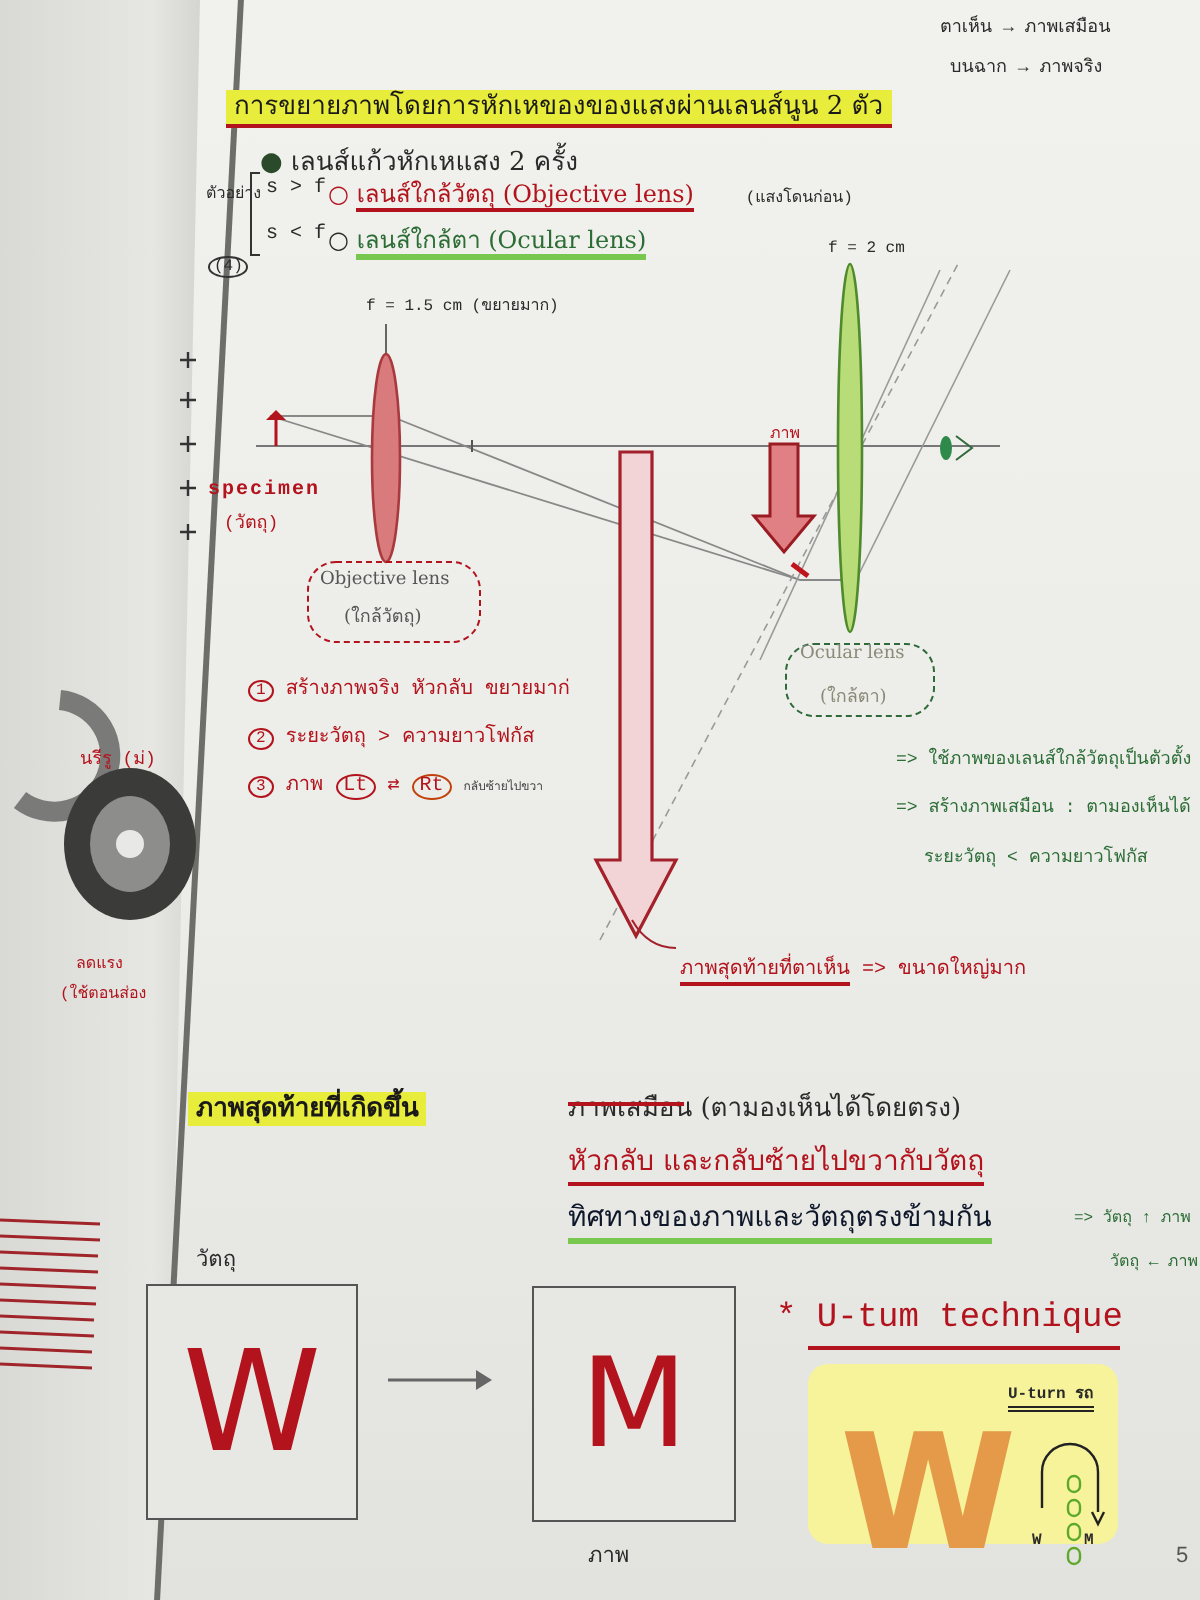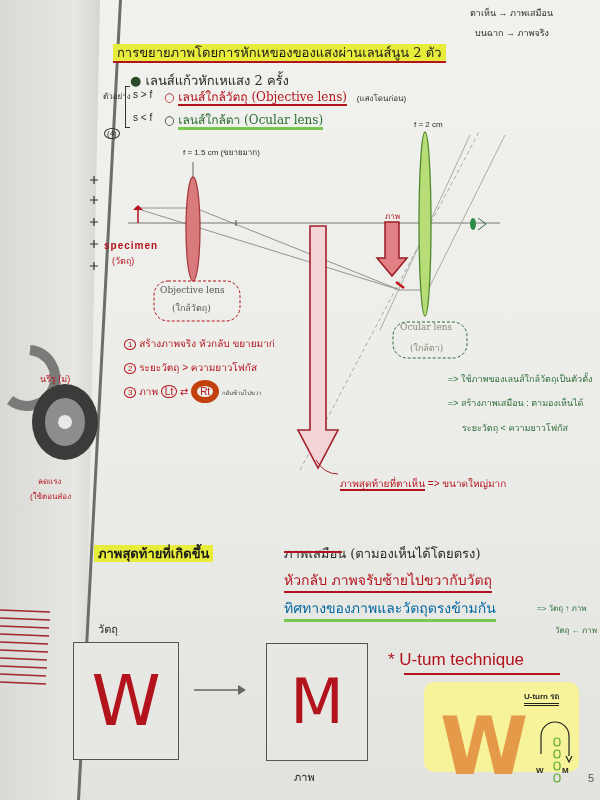--- a/index.html
+++ b/index.html
@@ -15,21 +15,21 @@
   .page {
     position:absolute; left:100px; top:0; width:520px; height:800px;
     background:linear-gradient(180deg,#f1f1ee 0%,#ecece9 55%,#e2e3df 100%);
     transform:skewX(-1.2deg); transform-origin:top left;
   }
   .spine {
     position:absolute; left:98px; top:0; width:3px; height:800px;
     background:#6d6e6a; transform:skewX(-3deg);
   }
   .abs { position:absolute; }
-  .hand { font-family:Liberation Sans, sans-serif; }
+  .hand { font-family:Liberation Mono, monospace; }
   .red { color:#b3131c; }
   .green { color:#2b6d35; }
   .dark { color:#2a2a2a; }
   .hl { background:#e8ec3a; padding:1px 4px; }
   .u-red { border-bottom:2px solid #b3131c; }
   .u-green { border-bottom:3px solid #78c850; }
   .box { position:absolute; border:1.5px solid #555; background:#e7e7e3; }
   .sticky { position:absolute; background:#f6f39a; }
   svg { position:absolute; left:0; top:0; }
 </style>
@@ -81,21 +81,21 @@
   <span>เลนส์แก้วหักเหแสง 2 ครั้ง</span>
 </div>
 <div class="abs hand dark" style="left:103px;top:90px;font-size:8px;">ตัวอย่าง</div>
 <div class="abs hand dark" style="left:104px;top:128px;font-size:8px;border:1px solid #333;border-radius:50%;padding:0 2px;">(4)</div>
 <div class="abs" style="left:125px;top:86px;width:4px;height:40px;border:1px solid #333;border-right:none;"></div>
 
 <div class="abs hand dark" style="left:133px;top:89px;font-size:10px;">s &gt; f</div>
 <div class="abs" style="left:164px;top:87px;font-size:12px;">
   <span class="red">○</span>
   <span class="red u-red">เลนส์ใกล้วัตถุ (Objective lens)</span>
-  <span class="hand dark" style="font-size:8px;margin-left:6px;">(แสงโดนก่อน)</span>
+  <span class="hand dark" style="font-size:8px;margin-left:22px;">(แสงโดนก่อน)</span>
 </div>
 <div class="abs hand dark" style="left:133px;top:112px;font-size:10px;">s &lt; f</div>
 <div class="abs" style="left:164px;top:110px;font-size:12px;">
   <span class="dark">○</span>
   <span class="green u-green">เลนส์ใกล้ตา  (Ocular lens)</span>
 </div>
 
 <svg width="600" height="800">
 
   <line x1="128" y1="223" x2="500" y2="223" stroke="#777" stroke-width="1"></line>
@@ -149,59 +149,59 @@
 </div>
 <div class="abs hand red" style="left:124px;top:360px;font-size:10px;">
   <span style="border:1px solid #b3131c;border-radius:50%;padding:0 3px;font-size:8px;">2</span>
   <span>ระยะวัตถุ  &gt;  ความยาวโฟกัส</span>
 </div>
 <div class="abs hand red" style="left:124px;top:384px;font-size:10px;">
   <span style="border:1px solid #b3131c;border-radius:50%;padding:0 3px;font-size:8px;">3</span>
   <span>ภาพ</span>
   <span style="border:1px solid #b3131c;border-radius:50%;padding:0 3px;">Lt</span>
   <span>⇄</span>
-  <span style="border:6px solid #c2410c;border-radius:50%;padding:0 3px;">Rt</span>
+  <span style="border:1px solid #c2410c;border-radius:50%;padding:0 3px;">Rt</span>
   <span style="font-size:6px;color:#444;">กลับซ้ายไปขวา</span>
 </div>
 
 <div class="abs hand green" style="left:448px;top:372px;font-size:9px;">=&gt; ใช้ภาพของเลนส์ใกล้วัตถุเป็นตัวตั้ง</div>
 <div class="abs hand green" style="left:448px;top:396px;font-size:9px;">=&gt; สร้างภาพเสมือน : ตามองเห็นได้</div>
 <div class="abs hand green" style="left:462px;top:421px;font-size:9px;">ระยะวัตถุ  &lt;  ความยาวโฟกัส</div>
 
 <div class="abs hand red" style="left:340px;top:466px;font-size:10px;margin-top:10px;">
   <span class="u-red">ภาพสุดท้ายที่ตาเห็น</span>
   <span>=&gt; ขนาดใหญ่มาก</span>
 </div>
 
 <div class="abs" style="left:94px;top:543px;font-size:13px;font-weight:bold;">
   <span class="hl" style="color:#1a1a1a;">ภาพสุดท้ายที่เกิดขึ้น</span>
 </div>
 <div class="abs dark" style="left:284px;top:543px;font-size:13px;">ภาพเสมือน (ตามองเห็นได้โดยตรง)</div>
 <div class="abs" style="left:284px;top:551px;width:58px;border-bottom:2px solid #b3131c;"></div>
-<div class="abs red u-red" style="left:284px;top:569px;font-size:14px;">หัวกลับ ภาพจรับซ้ายไปขวากับวัตถุ</div>
-<div class="abs u-green" style="left:284px;top:597px;font-size:14px;color:#0369a1;">ทิศทางของภาพและวัตถุตรงข้ามกัน</div>
+<div class="abs red u-red" style="left:284px;top:569px;font-size:14px;">หัวกลับ และกลับซ้ายไปขวากับวัตถุ</div>
+<div class="abs u-green" style="left:284px;top:597px;font-size:14px;color:#0f172a;">ทิศทางของภาพและวัตถุตรงข้ามกัน</div>
 <div class="abs hand green" style="left:537px;top:602px;font-size:8px;">=&gt; วัตถุ ↑ ภาพ</div>
 <div class="abs hand green" style="left:555px;top:624px;font-size:8px;">วัตถุ ← ภาพ</div>
 
 <div class="abs hand dark" style="left:98px;top:620px;font-size:11px;">วัตถุ</div>
 <div class="box" style="left:73px;top:642px;width:104px;height:116px;">
   <div style="font-family:'DejaVu Sans',sans-serif;font-size:70px;color:#b3131c;text-align:center;line-height:116px;">W</div>
 </div>
 <svg width="600" height="800">
   <line x1="194" y1="690" x2="238" y2="690" stroke="#666" stroke-width="1.5"></line>
   <path d="M238,685 l8,5 l-8,5 z" fill="#666"></path>
 </svg>
 <div class="box" style="left:266px;top:643px;width:100px;height:116px;">
   <div style="font-family:'DejaVu Sans',sans-serif;font-size:62px;color:#b3131c;text-align:center;line-height:116px;">M</div>
 </div>
 <div class="abs hand dark" style="left:294px;top:768px;font-size:11px;">ภาพ</div>
 
 <div class="abs hand red" style="left:388px;top:650px;font-size:17px;">* U-tum technique</div>
 
-<div class="sticky" style="left:424px;top:682px;width:155px;height:90px;border-radius:10px;">
+<div class="sticky" style="left:404px;top:682px;width:155px;height:90px;border-radius:10px;">
   <div class="abs hand dark" style="left:100px;top:8px;font-size:8px;font-weight:bold;border-bottom:3px double #222;">U-turn รถ</div>
   <div class="abs" style="left:16px;top:18px;font-family:'DejaVu Sans',sans-serif;font-size:80px;color:#e49a48;font-weight:bold;">W</div>
   <svg width="155" height="118">
     <path d="M125,72 v-18 a14,14 0 0,1 28,0 v20" fill="none" stroke="#222" stroke-width="1.2" transform="translate(-8,0)"></path>
     <path d="M142,74 l3,6 l3,-6" fill="none" stroke="#222" stroke-width="1.2"></path>
     <g fill="none" stroke="#5ea82c" stroke-width="1.2">
       <rect x="130" y="56" width="6" height="8" rx="3"></rect>
         <rect x="130" y="68" width="6" height="8" rx="3"></rect>
       <rect x="130" y="80" width="6" height="8" rx="3"></rect>
         <rect x="130" y="92" width="6" height="8" rx="3"></rect>

